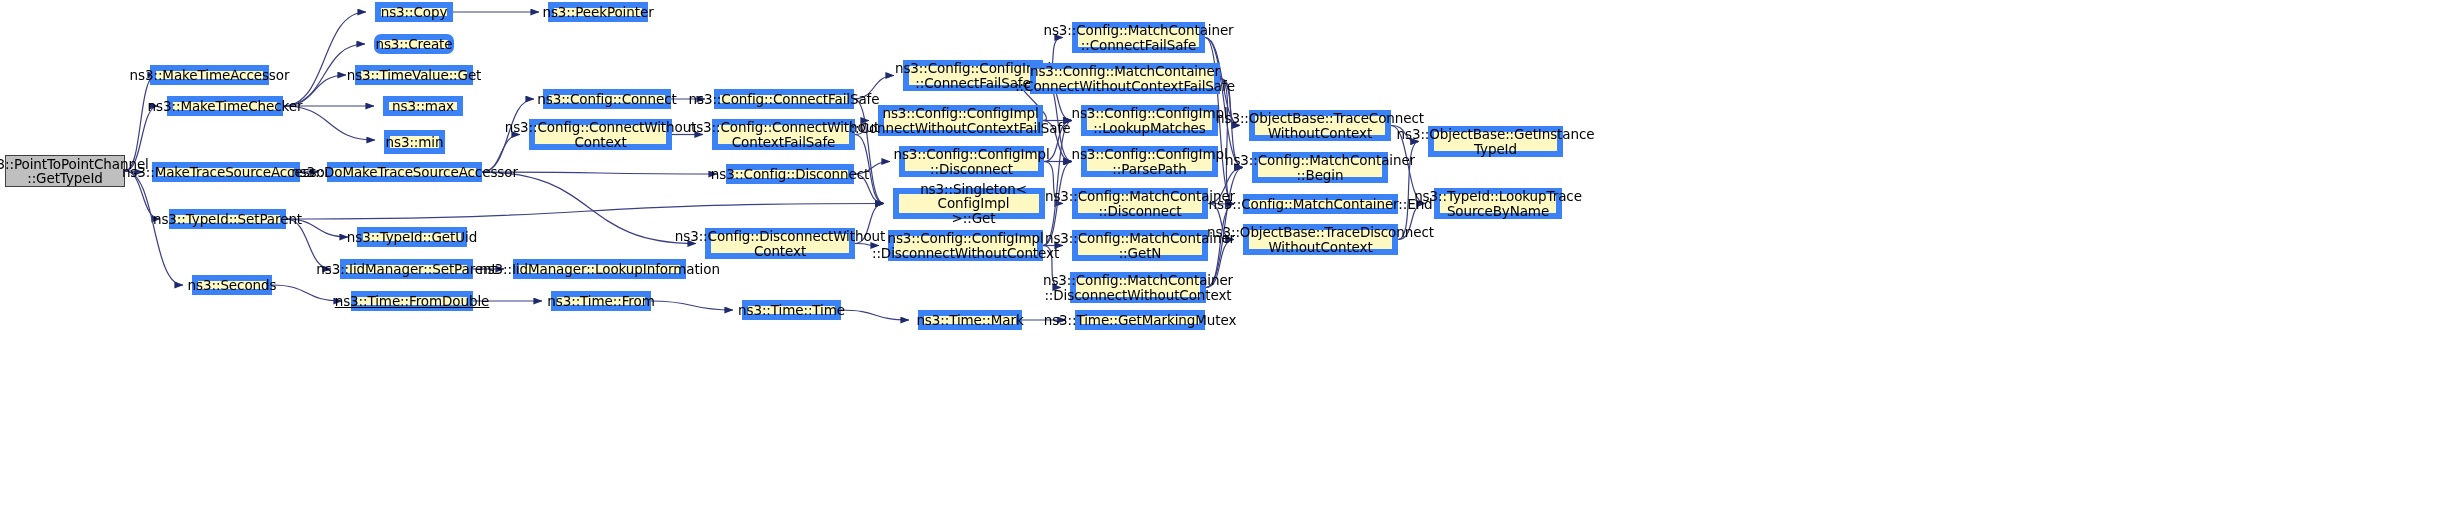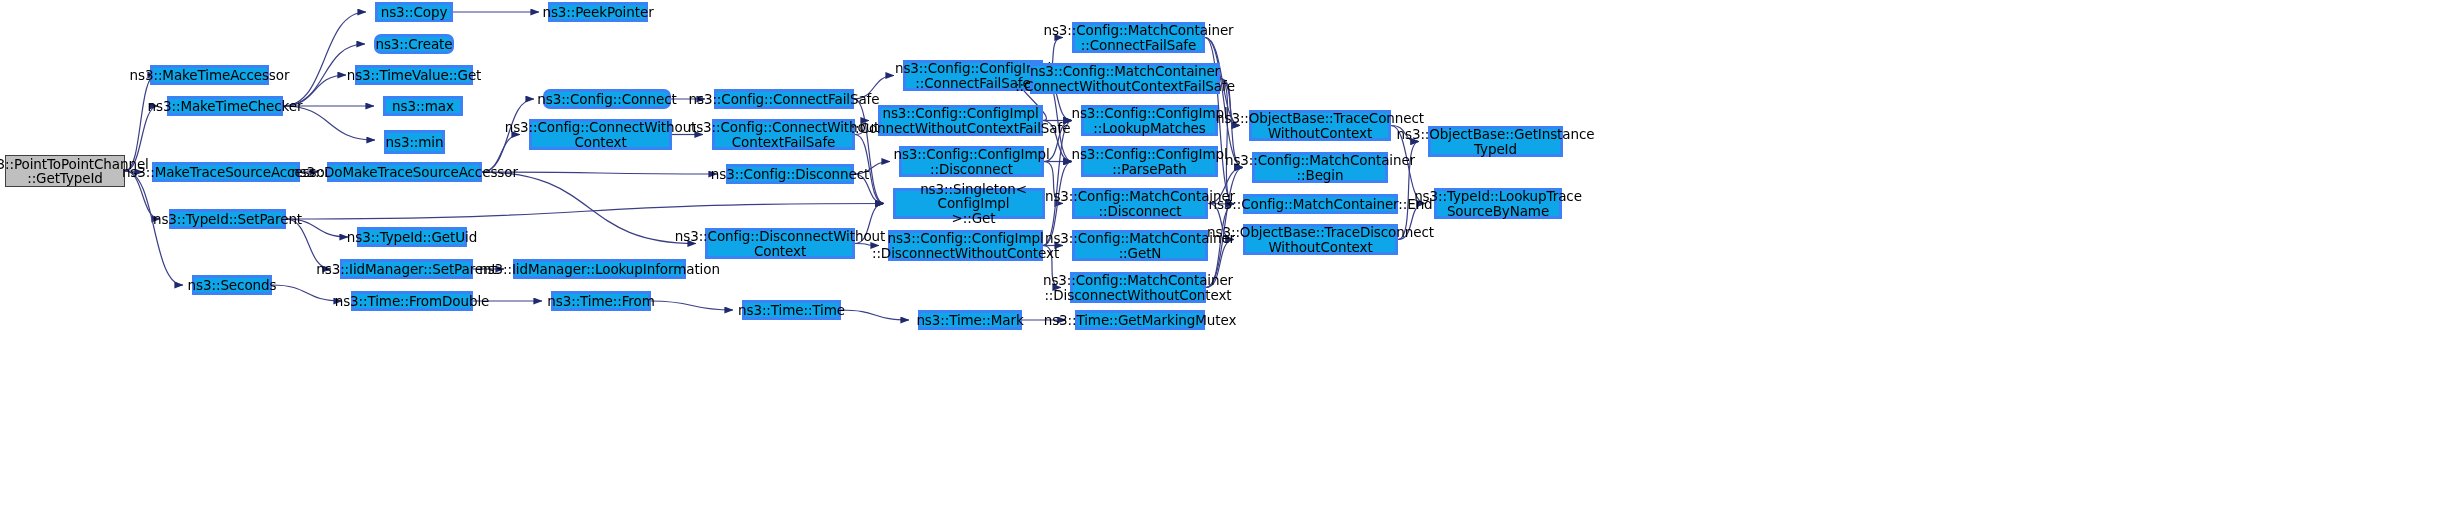--- a/index.html
+++ b/index.html
@@ -8,22 +8,22 @@
     width:2464px;
     height:527px;
     background:#ffffff;
     font-family:"DejaVu Sans","Liberation Sans",sans-serif;
     overflow:hidden;
   }
   svg#edges{position:absolute;left:0;top:0;width:2464px;height:527px;pointer-events:none;}
   .node{
     position:absolute;
     box-sizing:border-box;
-    border:3px solid #3b82f6;
-    background:#0ea5e9;
+    border:6px solid #3b82f6;
+    background:#fef9c3;
     color:#000000;
     display:flex;
     align-items:center;
     justify-content:center;
     text-align:center;
     font-size:13.5px;
     line-height:14.5px;
     letter-spacing:-0.1px;
     white-space:pre-line;
     padding:0 4px;
@@ -119,22 +119,22 @@
       <div class="node" style="left: 169px; top: 209px; width: 117px; height: 20px;">ns3::TypeId::SetParent</div>
       <div class="node" style="left: 192px; top: 275px; width: 80px; height: 20px;">ns3::Seconds</div>
       <div class="node" style="left: 375px; top: 2px; width: 78px; height: 20px;">ns3::Copy</div>
       <div class="node" style="left: 374px; top: 34px; width: 80px; height: 20px; border-radius: 7px;">ns3::Create</div>
       <div class="node" style="left: 355px; top: 65px; width: 118px; height: 20px;">ns3::TimeValue::Get</div>
       <div class="node" style="left: 383px; top: 96px; width: 80px; height: 20px;">ns3::max</div>
       <div class="node" style="left: 384px; top: 130px; width: 61px; height: 24px;">ns3::min</div>
       <div class="node" style="left: 327px; top: 162px; width: 155px; height: 20px;">ns3::DoMakeTraceSourceAccessor</div>
       <div class="node" style="left: 357px; top: 227px; width: 110px; height: 20px;">ns3::TypeId::GetUid</div>
       <div class="node" style="left: 340px; top: 259px; width: 133px; height: 20px;">ns3::IidManager::SetParent</div>
-      <div class="node" style="left: 351px; top: 291px; width: 122px; height: 20px;">ns3::Time::FromDouble</div>
-      <div class="node" style="left: 543px; top: 89px; width: 128px; height: 20px; border-radius: 7px;">ns3::Config::Connect</div>
+      <div class="node" style="left: 351px; top: 291px; width: 122px; height: 20px; text-decoration: underline;">ns3::Time::FromDouble</div>
+      <div class="node" style="left: 543px; top: 89px; width: 128px; height: 20px;">ns3::Config::Connect</div>
       <div class="node" style="left: 529px; top: 119px; width: 143px; height: 31px;">ns3::Config::ConnectWithout
 Context</div>
       <div class="node" style="left: 513px; top: 259px; width: 173px; height: 20px;">ns3::IidManager::LookupInformation</div>
       <div class="node" style="left: 551px; top: 291px; width: 100px; height: 20px;">ns3::Time::From</div>
       <div class="node" style="left: 714px; top: 89px; width: 140px; height: 20px;">ns3::Config::ConnectFailSafe</div>
       <div class="node" style="left: 712px; top: 119px; width: 143px; height: 31px;">ns3::Config::ConnectWithout
 ContextFailSafe</div>
       <div class="node" style="left: 726px; top: 164px; width: 128px; height: 20px;">ns3::Config::Disconnect</div>
       <div class="node" style="left: 705px; top: 228px; width: 150px; height: 31px;">ns3::Config::DisconnectWithout
 Context</div>

